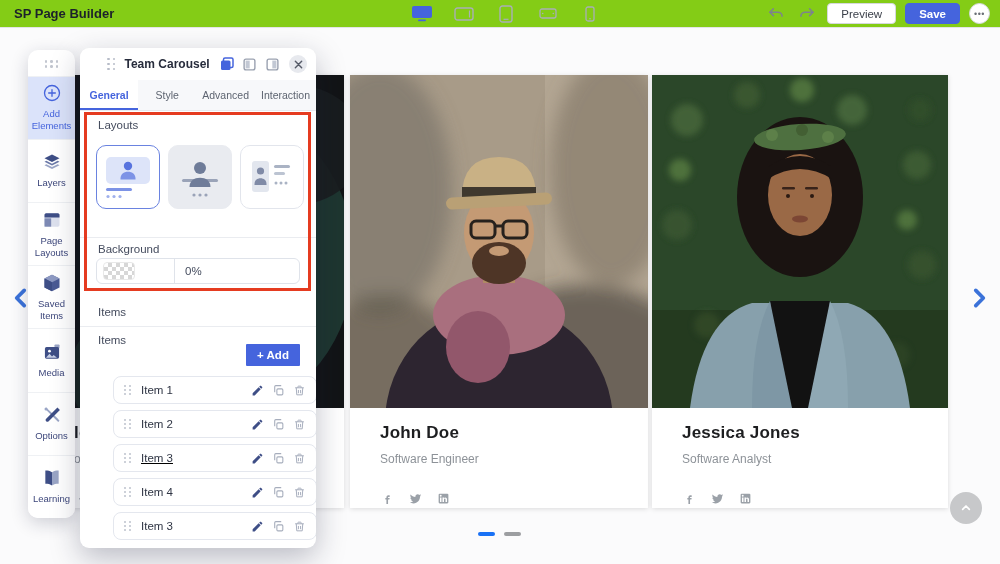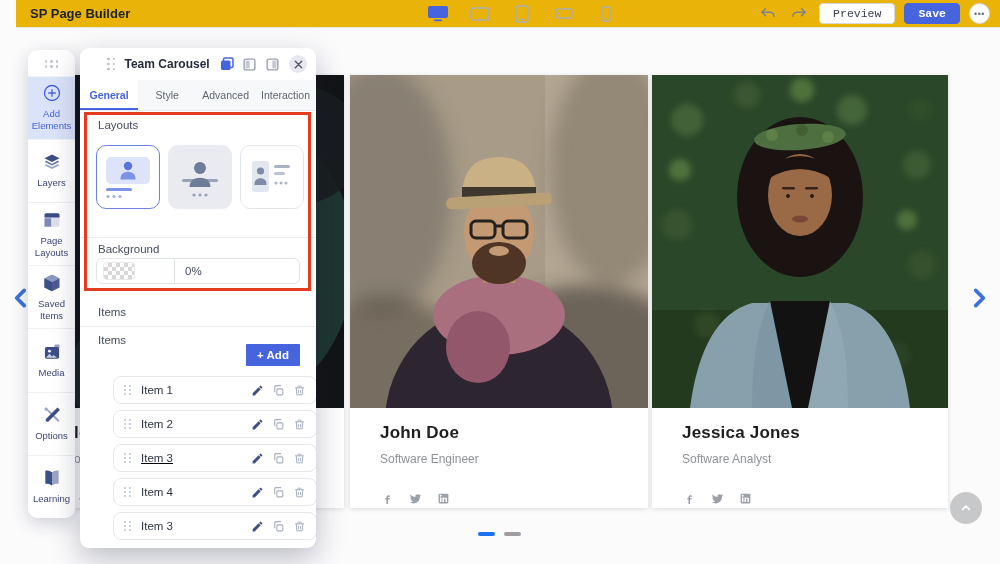--- a/index.html
+++ b/index.html
@@ -1,26 +1,26 @@
 <!DOCTYPE html>
 <html><head>
 <meta charset="utf-8">
 <style>
   html,body{margin:0;padding:0;background:#e9e9e9;}
   .stage{position:relative;width:1000px;height:564px;background:#fbfbfc;overflow:hidden;
          font-family:"Liberation Sans",sans-serif;-webkit-font-smoothing:antialiased;}
 
   
-  .topbar{position:absolute;top:0;left:16px;right:0;height:27px;background:#eab308;border-bottom:1px solid #e3e4e6;z-index:90;}
+  .topbar{position:absolute;top:0;left:0;right:0;height:27px;background:#84cc16;border-bottom:1px solid #e3e4e6;z-index:90;}
   .tb-title{position:absolute;left:14px;top:6px;font-size:13px;font-weight:bold;color:#1c212b;}
   .tb-devices{position:absolute;left:410px;top:0;height:27px;display:flex;align-items:center;gap:18px;}
   .tb-dev{width:24px;height:22px;display:flex;align-items:center;justify-content:center;background:none;border:0;padding:0;cursor:pointer;}
   .tb-right{position:absolute;right:10px;top:0;height:27px;display:flex;align-items:center;gap:9px;}
   .tb-hist{width:22px;height:18px;background:none;border:0;padding:0;display:flex;align-items:center;justify-content:center;cursor:pointer;}
-  .btn{height:21px;border-radius:4px;font-size:11.5px;display:flex;align-items:center;padding:0 13px;cursor:pointer;font-family:Liberation Mono, monospace;}
+  .btn{height:21px;border-radius:4px;font-size:11.5px;display:flex;align-items:center;padding:0 13px;cursor:pointer;font-family:Liberation Sans, sans-serif;}
   .btn-preview{background:#fff;border:1px solid #d5d8dd;color:#3a3f49;}
   .btn-save{background:#4564dd;border:1px solid #4564dd;color:#fff;font-weight:bold;}
   .btn-more{width:21px;height:21px;border-radius:50%;border:1px solid #d5d8dd;background:#fff;color:#6b7077;
             font-size:9px;letter-spacing:.5px;display:flex;align-items:center;justify-content:center;padding:0;cursor:pointer;}
 
   
   .canvas{position:absolute;top:28px;left:0;right:0;bottom:0;background:#fbfbfc;}
   .slide{position:absolute;top:47px;height:433px;background:#fff;box-shadow:0 1px 5px rgba(0,0,0,.13);}
   .slide-1{left:44px;width:300px;}
   .slide-2{left:350px;width:298px;}

